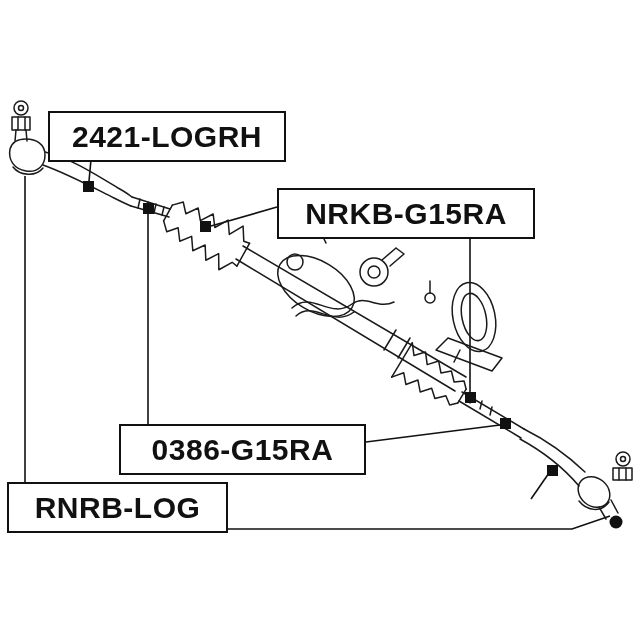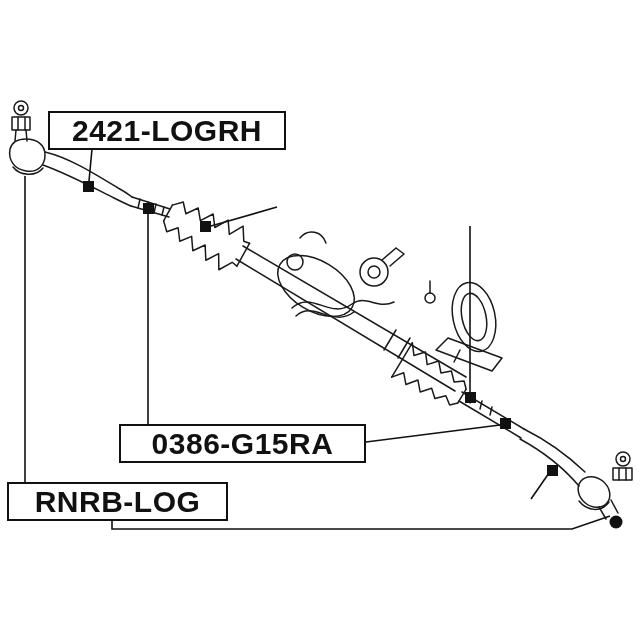--- a/index.html
+++ b/index.html
@@ -6,21 +6,21 @@
   .stage{
     position:relative;
     width:640px;height:640px;
     background:#fff;
     overflow:hidden;
     font-family:"Liberation Sans", sans-serif;
   }
   .stage svg{position:absolute;left:0;top:0;}
   .part-label{
     position:absolute;
-    height:39px;
+    height:51px;
     box-sizing:border-box;
     border:2.5px solid #111;
     background:#fff;
     color:#111;
     display:flex;align-items:center;justify-content:center;
     font-weight:700;
     font-size:30px;
     letter-spacing:0.5px;
     white-space:nowrap;
     z-index:2;
@@ -127,18 +127,19 @@
       <rect x="143" y="203" width="11" height="11"></rect>
       <rect x="200" y="221" width="11" height="11"></rect>
       <rect x="465" y="392" width="11" height="11"></rect>
       <rect x="500" y="418" width="11" height="11"></rect>
       <rect x="547" y="465" width="11" height="11"></rect>
     </g>
   </svg>
 
   <div class="part-label" id="lbl-logrh">2421-LOGRH</div>
 
+  <div class="part-label" id="lbl-nrkb">NRKB-G15RA</div>
 
   <div class="part-label" id="lbl-0222">0386-G15RA</div>
 
   <div class="part-label" id="lbl-rnrb">RNRB-LOG</div>
 
 </div>
 
 </body></html>

